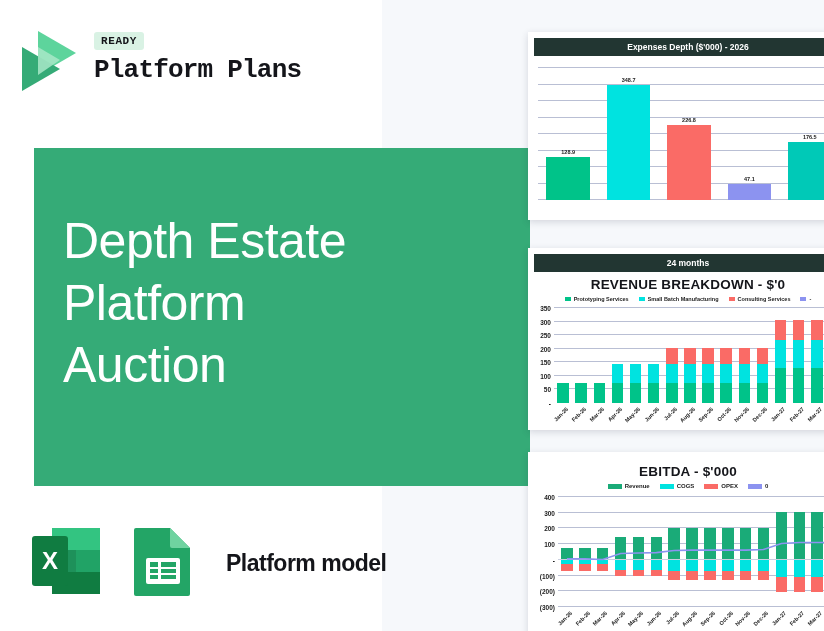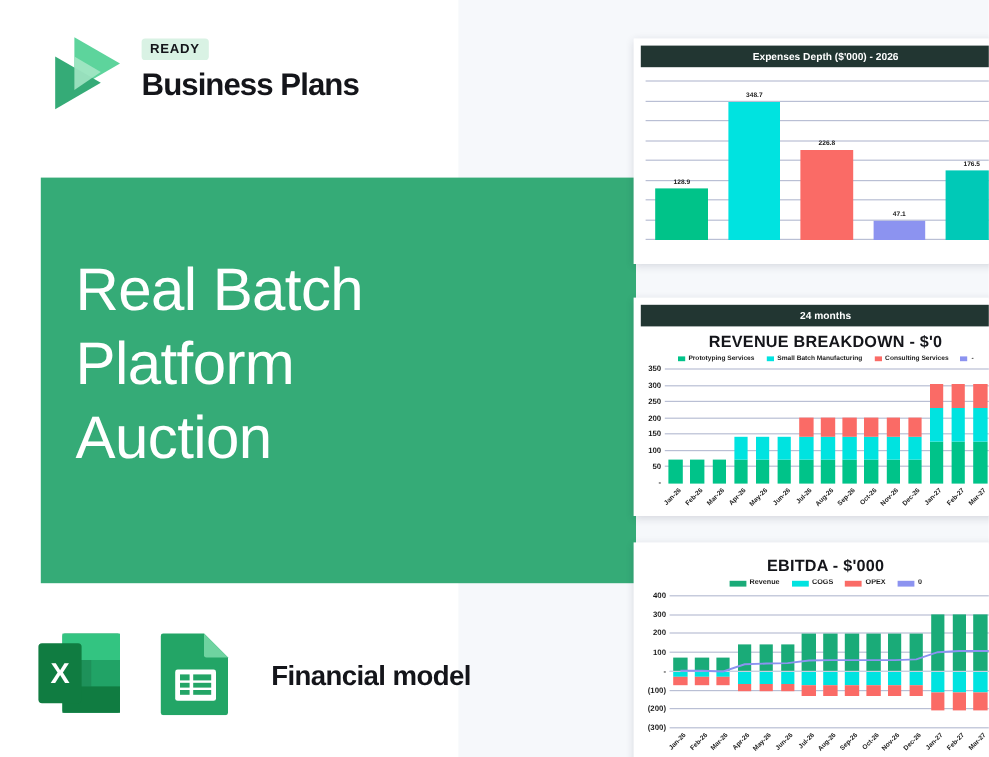--- a/index.html
+++ b/index.html
@@ -11,21 +11,21 @@
   }
   #root { position: relative; width: 824px; height: 631px; background: #ffffff; }
 
   
   .right-bg {
     position: absolute; left: 382px; top: 0; width: 442px; height: 631px;
     background: #f6f8fb;
   }
 
   
-  .logo-wrap { position: absolute; left: 42px; top: 27px; width: 330px; height: 70px; }
+  .logo-wrap { position: absolute; left: 18px; top: 27px; width: 330px; height: 70px; font-family: Liberation Mono, monospace; }
   .logo-mark { position: absolute; left: 0; top: 2px; width: 62px; height: 64px; }
   .brand-block { position: absolute; left: 76px; top: 4px; }
   .ready-badge {
     display: inline-block;
     background: #d9f2e4; color: #14151a;
     font-size: 11px; font-weight: 700; letter-spacing: .6px;
     padding: 3px 7px 3px 7px; border-radius: 3px;
   }
   .brand-name {
     margin-top: 5px;
@@ -124,27 +124,27 @@
   <div class="right-bg"></div>
 
   <div class="logo-wrap">
     <svg class="logo-mark" viewBox="0 0 62 64">
       <path d="M20 2 L58 24 L20 46 Z" fill="#5dd49c"></path>
       <path d="M4 18 L42 40 L4 62 Z" fill="#35ab77"></path>
       <path d="M20 18 L42 31 L20 46 Z" fill="#a8e8c8" opacity="0.85"></path>
     </svg>
     <div class="brand-block">
       <span class="ready-badge">READY</span>
-      <div class="brand-name">Business Plans</div>
+      <div class="brand-name">Platform Plans</div>
     </div>
   </div>
 
   <div class="hero">
     <div class="hero-title">
-      <div>Real Batch</div>
+      <div>Depth Estate</div>
       <div>Platform</div>
       <div>Auction</div>
     </div>
   </div>
 
   <div class="bottom-row">
     <svg class="xl-icon" viewBox="0 0 72 70">
       <rect x="22" y="2" width="48" height="66" rx="2" fill="#21a366"></rect>
       <rect x="22" y="2" width="48" height="22" fill="#33c481"></rect>
       <rect x="22" y="46" width="48" height="22" fill="#107c41"></rect>
@@ -156,21 +156,21 @@
       <path d="M6 2 h34 l20 20 v46 a2 2 0 0 1 -2 2 H6 a2 2 0 0 1 -2 -2 V4 a2 2 0 0 1 2 -2 Z" fill="#23a566"></path>
       <path d="M40 2 l20 20 H42 a2 2 0 0 1 -2 -2 Z" fill="#6fd3a0"></path>
       <rect x="16" y="32" width="34" height="26" rx="2" fill="#ffffff"></rect>
       <rect x="20" y="36" width="8" height="5" fill="#23a566"></rect>
       <rect x="31" y="36" width="15" height="5" fill="#23a566"></rect>
       <rect x="20" y="43" width="8" height="4" fill="#23a566"></rect>
       <rect x="31" y="43" width="15" height="4" fill="#23a566"></rect>
       <rect x="20" y="49" width="8" height="4" fill="#23a566"></rect>
       <rect x="31" y="49" width="15" height="4" fill="#23a566"></rect>
     </svg>
-    <div class="fm-label">Financial model</div>
+    <div class="fm-label">Platform model</div>
   </div>
 
   <div class="card" id="card-expenses">
     <div class="titlebar">Expenses Depth ($'000) - 2026</div>
     <div class="plot" id="plot-expenses" style="margin:12px 8px 14px 10px; height:132px;">
         <div class="gridline" style="bottom: 0px;"></div>
         <div class="gridline" style="bottom: 16.5px;"></div>
         <div class="gridline" style="bottom: 33px;"></div>
         <div class="gridline" style="bottom: 49.5px;"></div>
         <div class="gridline" style="bottom: 66px;"></div>

